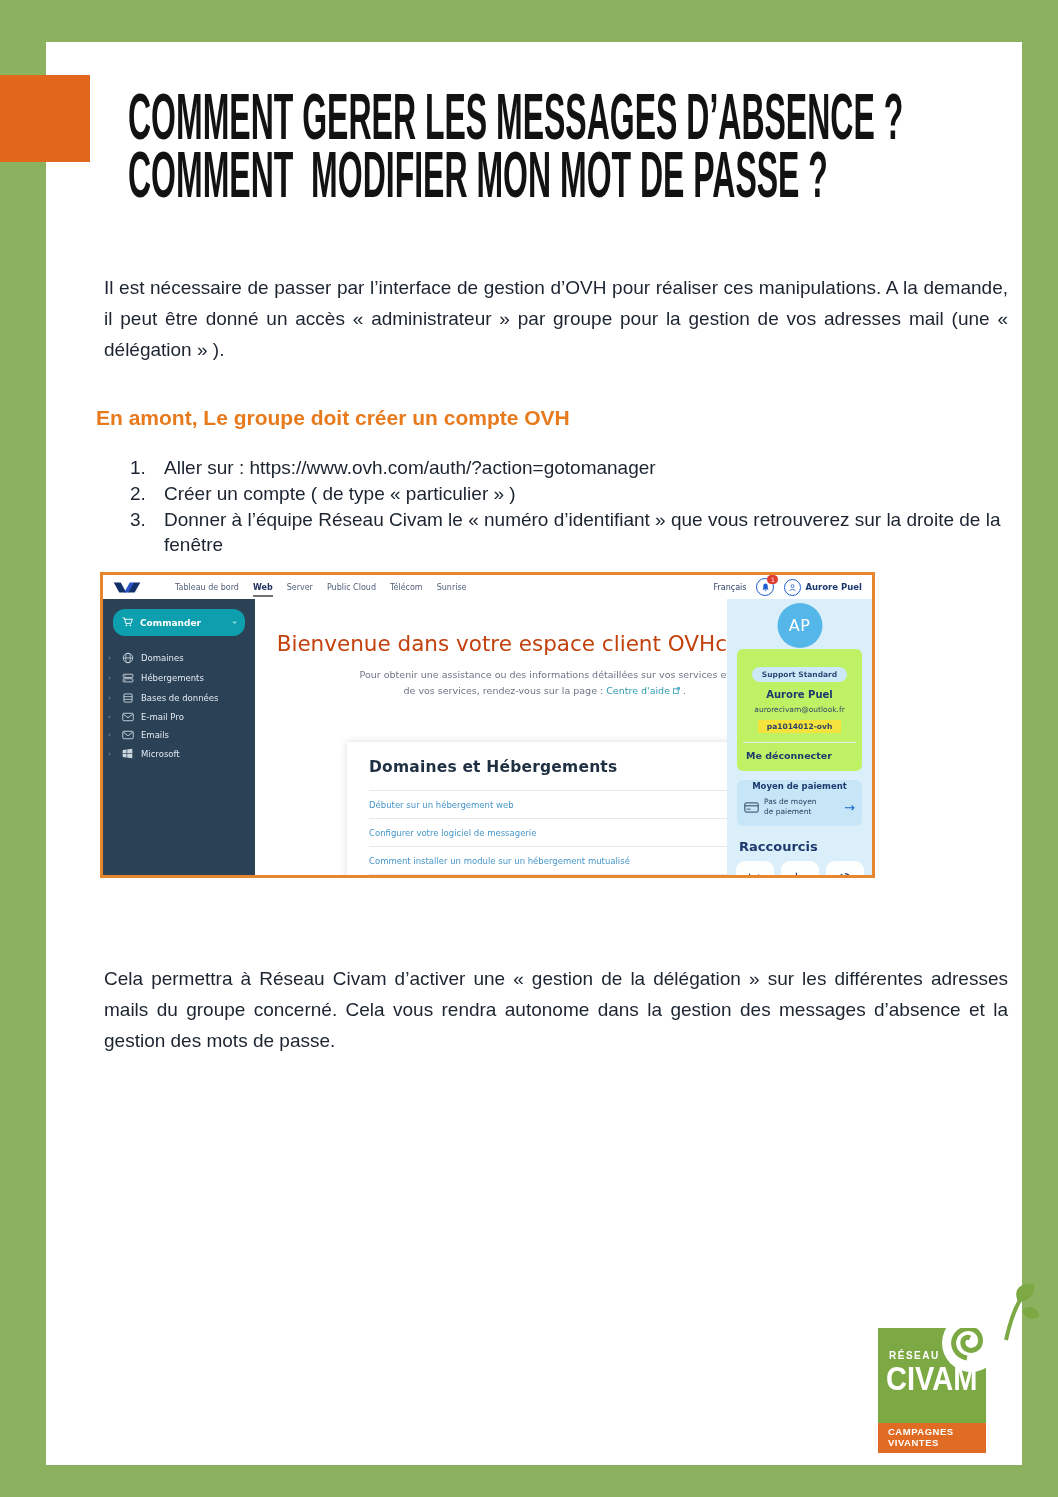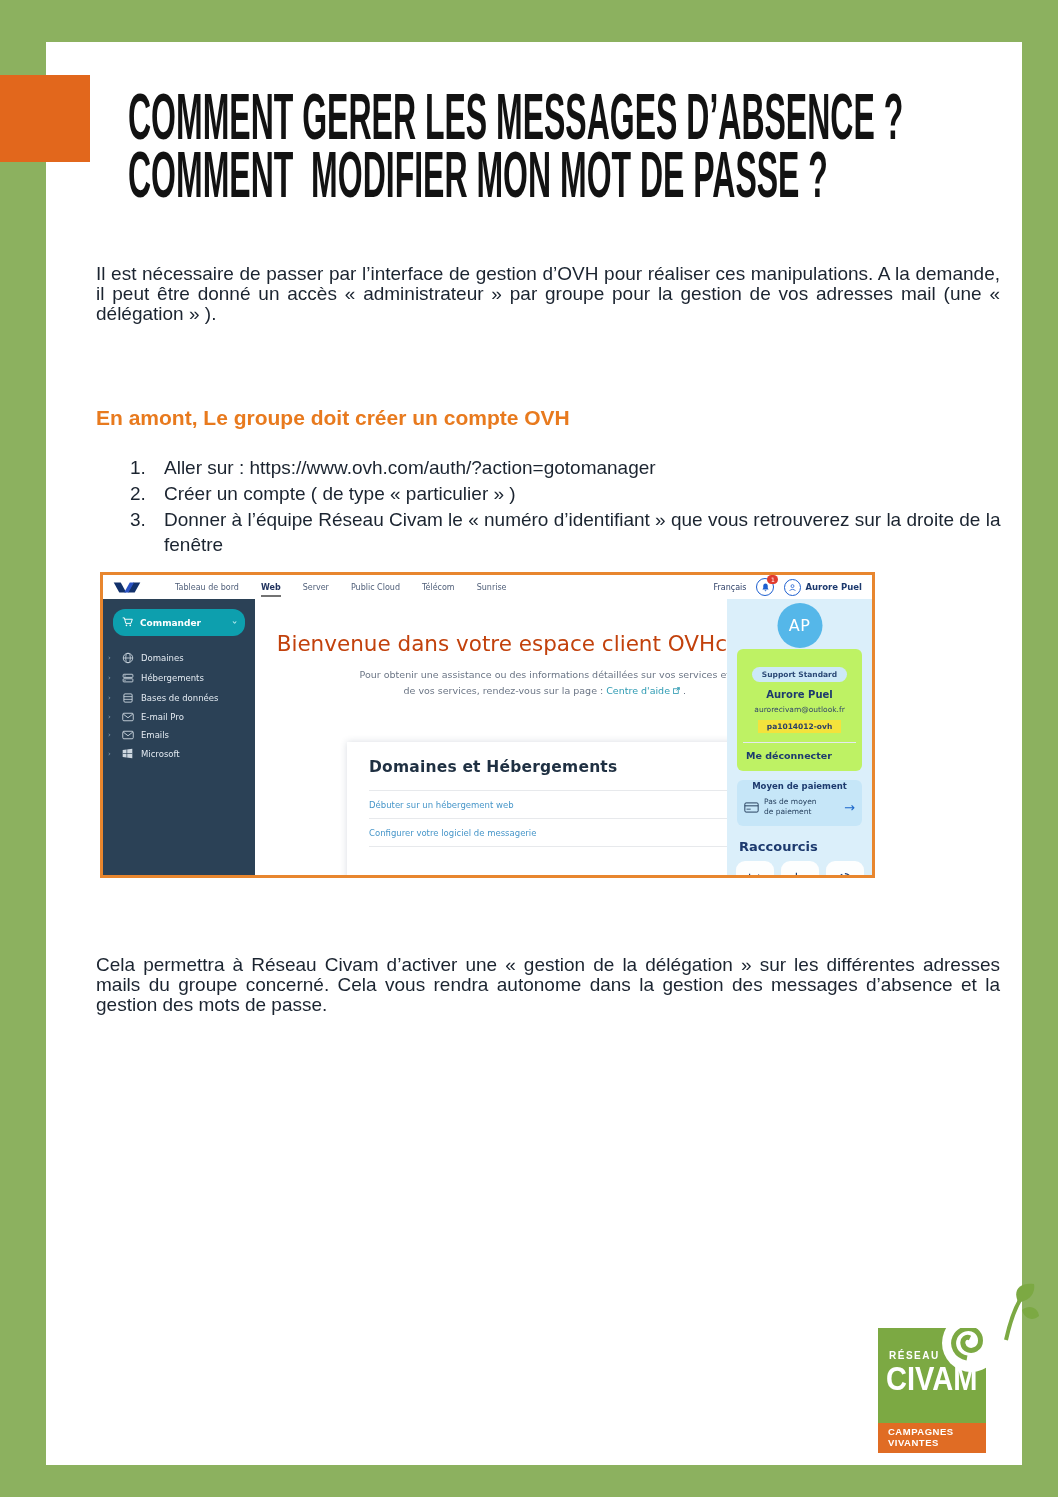--- a/index.html
+++ b/index.html
@@ -17,43 +17,43 @@
     position:absolute;left:0;top:75px;width:90px;height:87px;
     background:#e2671c;
   }
   
   .doc-title{position:absolute;left:82px;top:46px;color:#121212;}
   .title-line{
     font-weight:800;font-size:64px;line-height:58px;white-space:pre;
     transform:scaleX(0.5);transform-origin:0 0;letter-spacing:0px;
   }
   .intro,.outro{
-    position:absolute;left:50px;width:904px;margin:0;
-    font-size:19px;line-height:20px;color:#1b2430;text-align:justify;
+    position:absolute;left:50px;width:904px;margin:8px;
+    font-size:19px;line-height:31px;color:#1b2430;text-align:justify;
   }
   .intro{top:222px;}
   .outro{top:913px;}
   .section-heading{
     position:absolute;left:50px;top:364px;margin:0;
     font-size:21px;font-weight:bold;color:#e87a1e;
   }
   .steps{position:absolute;left:84px;top:413px;width:878px;font-size:19px;color:#1b2430;}
   .step{display:flex;line-height:25px;margin-bottom:1px;}
   .step-num{width:24px;flex:0 0 24px;}
   .step-text{flex:1;padding-left:10px;}
 
   
   .shot{
     position:absolute;left:54px;top:530px;width:775px;height:306px;
     border:3px solid #e8862e;background:#fff;box-sizing:border-box;overflow:hidden;
     font-family:"DejaVu Sans", sans-serif;
   }
   .shot-topbar{height:24px;position:relative;display:flex;align-items:center;background:#fff;}
   .ovh-logo{margin-left:10px;display:flex;align-items:center;}
-  .top-nav{display:flex;gap:22px;margin-left:34px;}
+  .top-nav{display:flex;gap:14px;margin-left:34px;}
   .top-nav-item{font-size:8px;color:#51607a;padding:5px 0 3px;cursor:default;}
   .top-nav-item.active{color:#22345f;border-bottom:2px solid #737373;font-weight:bold;}
   .top-right{position:absolute;right:10px;top:0;height:24px;display:flex;align-items:center;gap:10px;}
   .lang{font-size:8px;color:#2c3e66;}
   .bell-wrap{position:relative;width:16px;height:16px;border:1px solid #1d5fd0;border-radius:50%;display:flex;align-items:center;justify-content:center;}
   .badge{
     position:absolute;top:-4px;right:-5px;min-width:9px;height:9px;border-radius:5px;
     background:#e03b2f;color:#fff;font-size:6px;line-height:9px;text-align:center;padding:0 1px;
   }
   .user-wrap{display:flex;align-items:center;gap:4px;}
@@ -280,20 +280,21 @@
                   <path d="M6 6 L11 1 M7 1 L11 1 L11 5" fill="none" stroke="#2f9bb3" stroke-width="1.4"></path>
                 </svg>
             </span><span>.</span>
           </div>
         </div>
 
         <section class="main-card">
           <h3>Domaines et Hébergements</h3>
           <div class="card-link-row">Débuter sur un hébergement web</div>
           <div class="card-link-row">Configurer votre logiciel de messagerie</div>
+          <div class="card-link-row">Comment installer un module sur un hébergement mutualisé</div>
           <div class="card-link-row"></div>
         </section>
       </main>
 
       <aside class="shot-panel">
         <div class="account-card">
           <div class="avatar">AP</div>
           <div><span class="support-pill">Support Standard</span></div>
           <div class="acct-name">Aurore Puel</div>
           <div class="acct-email">aurorecivam@outlook.fr</div>

